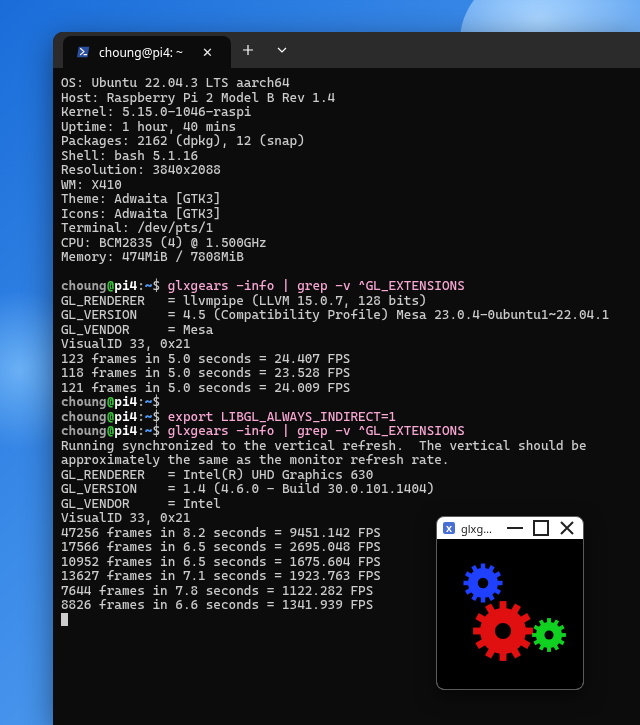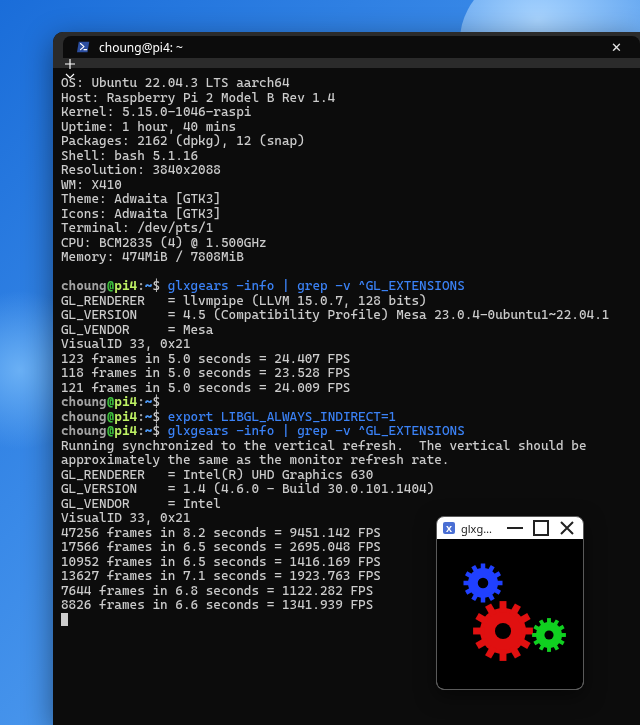--- a/index.html
+++ b/index.html
@@ -5,34 +5,34 @@
   html,body{margin:0;padding:0;width:640px;height:725px;overflow:hidden;font-family:system-ui,sans-serif;}
   body{background:linear-gradient(135deg,#1a6dd9 0%,#3a8ae8 40%,#6ab0f5 100%);position:relative;}
   
   .wall-shape{position:absolute;}
   .ws1{right:-80px;top:-40px;width:260px;height:200px;background:radial-gradient(ellipse at 30% 30%,#a8d4ff 0%,transparent 70%);border-radius:40%;}
   .ws2{right:-40px;bottom:-60px;width:220px;height:200px;background:radial-gradient(ellipse at 40% 40%,#8ec5ff 0%,transparent 70%);border-radius:40%;}
   .ws3{left:-60px;top:40%;width:160px;height:160px;background:radial-gradient(ellipse,#6ab0f5 0%,transparent 70%);border-radius:50%;}
 
   
   .term{position:absolute;left:53px;top:32px;right:0;bottom:0;background:#0c0c0c;border-radius:10px 0 0 0;box-shadow:0 8px 30px rgba(0,0,0,.45);}
-  .titlebar{height:36px;background:#2b2b2b;border-radius:10px 0 0 0;display:flex;align-items:stretch;flex-direction:column;}
+  .titlebar{height:36px;background:#2b2b2b;border-radius:10px 0 0 0;display:flex;align-items:stretch;}
   .tab{display:flex;align-items:center;gap:8px;padding:0 14px;background:#0c0c0c;border-radius:8px 8px 0 0;margin:4px 0 0 10px;color:#fff;font-size:12px;min-width:140px;position:relative;}
   .tab .ps-icon{width:14px;height:14px;color:#8ab4ff;}
   .tab .close{margin-left:auto;color:#fff;opacity:.9;font-size:13px;padding:2px 4px;cursor:pointer;}
   .tb-btn{width:34px;display:flex;align-items:center;justify-content:center;color:#fff;font-size:14px;cursor:pointer;}
   .tb-btn svg{width:12px;height:12px;}
 
   .termbody{padding:8px 8px 8px 8px;font-family:Consolas,'Cascadia Mono',monospace;font-size:13px;line-height:14.5px;color:#cccccc;white-space:pre;}
   .prompt .user{color:#a3a3a3;font-weight:bold;}
-  .prompt .host{color:#bef264;font-weight:bold;}
+  .prompt .host{color:#ffffff;font-weight:bold;}
   .prompt .at{color:#3ec13e;font-weight:bold;}
   .prompt .path{color:#4e9af8;font-weight:bold;}
   .prompt .dollar{color:#cccccc;}
-  .cmd{color:#3b82f6;}
+  .cmd{color:#f9a8d4;}
   .cursor{display:inline-block;width:7px;height:13px;background:#cccccc;vertical-align:-1px;}
 
   
   .gearswin{position:absolute;left:436px;top:516px;width:146px;height:172px;background:#fff;border:1px solid #5a5a5a;border-radius:8px;box-shadow:0 6px 20px rgba(0,0,0,.5);overflow:hidden;}
   .gearswin .gtitle{height:22px;display:flex;align-items:center;gap:6px;padding:0 6px;font-size:11px;color:#222;}
   .gearswin .gicn{width:12px;height:12px;border-radius:2px;background:#4a6fd4;display:flex;align-items:center;justify-content:center;color:#fff;font-size:9px;font-weight:bold;}
   .gearswin .gspacer{flex:1;}
   .gearswin .gbtn{width:20px;height:16px;display:flex;align-items:center;justify-content:center;font-size:10px;cursor:pointer;color:#222;}
   .gearswin .gcanvas{background:#000;width:100%;height:150px;}
 </style>
@@ -93,23 +93,23 @@
 <span class="prompt"><span class="user">choung</span><span class="at">@</span><span class="host">pi4</span><span class="user">:</span><span class="path">~</span><span class="dollar">$</span></span><span class="cmd"> export LIBGL_ALWAYS_INDIRECT=1</span>
 <span class="prompt"><span class="user">choung</span><span class="at">@</span><span class="host">pi4</span><span class="user">:</span><span class="path">~</span><span class="dollar">$</span></span><span class="cmd"> glxgears -info | grep -v ^GL_EXTENSIONS</span>
 <span>Running synchronized to the vertical refresh.  The vertical should be</span>
 <span>approximately the same as the monitor refresh rate.</span>
 <span>GL_RENDERER   = Intel(R) UHD Graphics 630</span>
 <span>GL_VERSION    = 1.4 (4.6.0 - Build 30.0.101.1404)</span>
 <span>GL_VENDOR     = Intel</span>
 <span>VisualID 33, 0x21</span>
 <span>47256 frames in 8.2 seconds = 9451.142 FPS</span>
 <span>17566 frames in 6.5 seconds = 2695.048 FPS</span>
-<span>10952 frames in 6.5 seconds = 1416.169 FPS</span>
+<span>10952 frames in 6.5 seconds = 1675.604 FPS</span>
 <span>13627 frames in 7.1 seconds = 1923.763 FPS</span>
-<span>7644 frames in 6.8 seconds = 1122.282 FPS</span>
+<span>7644 frames in 7.8 seconds = 1122.282 FPS</span>
 <span>8826 frames in 6.6 seconds = 1341.939 FPS</span>
 <span class="cursor"></span></div>
 </div>
 
 <div class="gearswin">
   <div class="gtitle">
     <span class="gicn">X</span>
     <span>glxg…</span>
     <span class="gspacer"></span>
     <span class="gbtn">

